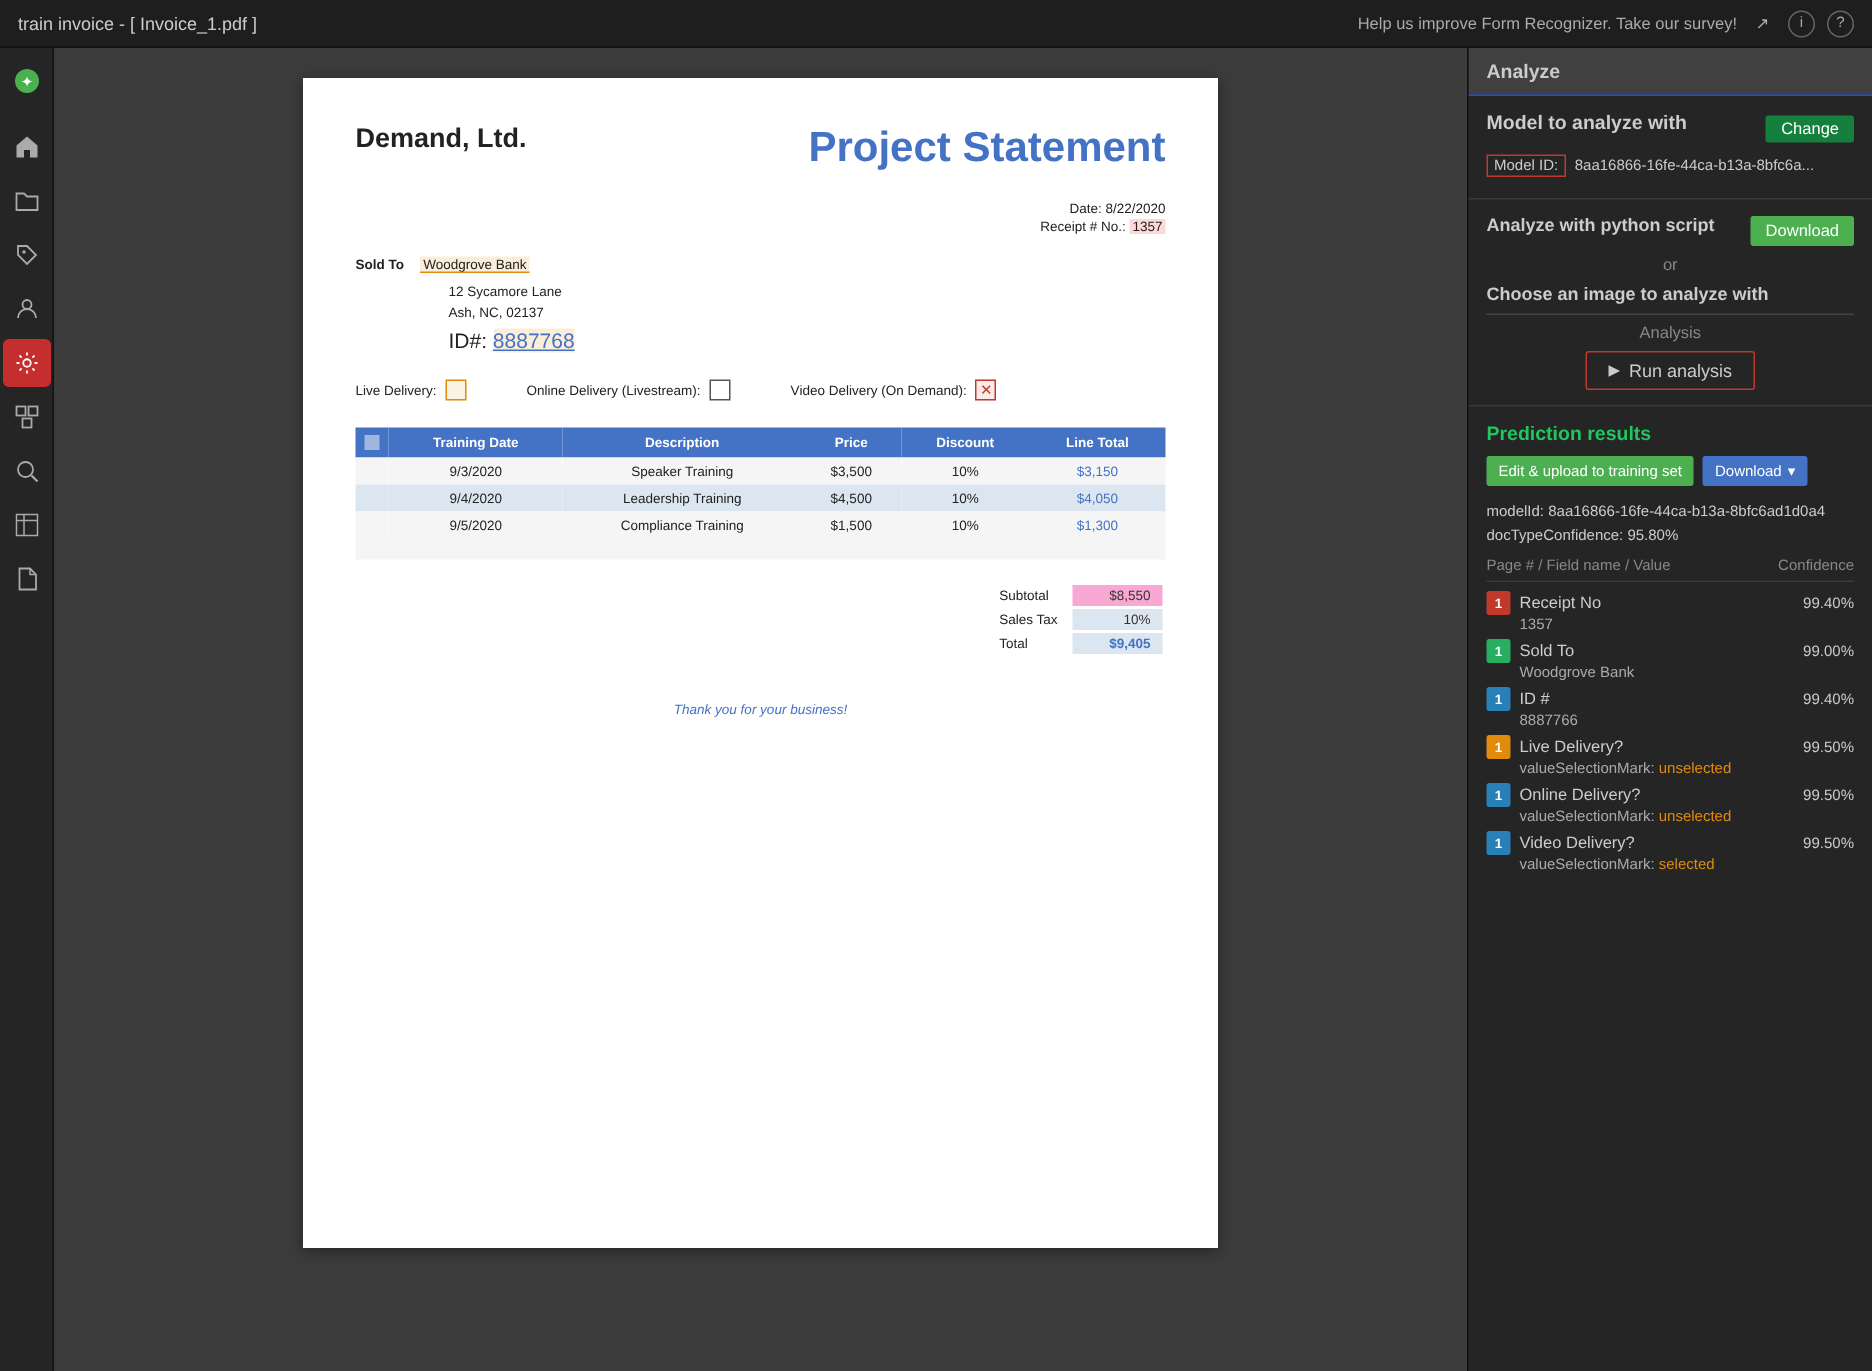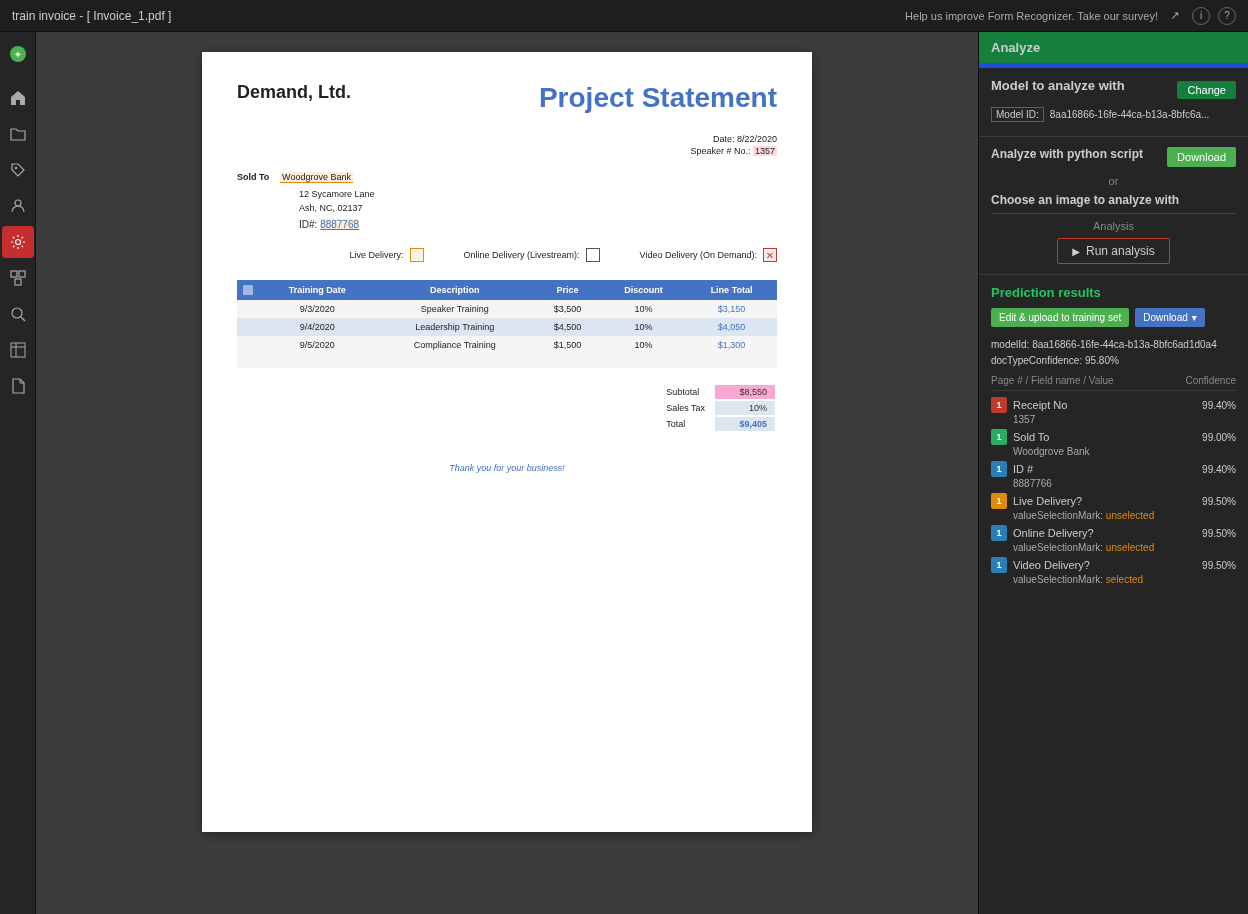--- a/index.html
+++ b/index.html
@@ -26,24 +26,24 @@
     .doc-viewer { flex: 1; background: #3c3c3c; overflow: auto; display: flex; align-items: flex-start; justify-content: center; padding: 20px; }
     
     
     .invoice-doc { background: #fff; width: 610px; min-height: 780px; padding: 30px 35px; color: #222; font-size: 10px; position: relative; box-shadow: 0 2px 10px rgba(0,0,0,0.4); }
     
     .invoice-header { display: flex; justify-content: space-between; align-items: flex-start; margin-bottom: 20px; }
     
     .invoice-meta { text-align: right; margin-bottom: 15px; font-size: 9px; }
     .invoice-meta div { margin-bottom: 2px; }
     .address-block { font-size: 9px; margin-top: 6px; line-height: 1.5; margin-left: 62px; }
-    .id-block { font-size: 10px; margin-left: 62px; margin-top: 4px; }
+    .id-block { font-size: 14px; margin-left: 62px; margin-top: 4px; }
     .id-link { color: #4472c4; text-decoration: underline; }
     
-    .checkboxes-row { display: flex; gap: 40px; margin: 18px 0; align-items: center; font-size: 9px; justify-content: flex-end; }
+    .checkboxes-row { display: flex; gap: 40px; margin: 18px 0; align-items: center; font-size: 9px; }
     .checkbox-item { display: flex; align-items: center; gap: 6px; }
     .cb-box { width: 14px; height: 14px; border: 1px solid #555; display: inline-flex; align-items: center; justify-content: center; }
     .cb-orange { border-color: #e08b0b; background: rgba(224,139,11,0.1); }
     .cb-blue { border-color: #555; }
     .cb-red { border-color: #c0392b; background: rgba(192,57,43,0.1); display: inline-flex; align-items: center; justify-content: center; color: #c0392b; font-size: 10px; }
     
     
     .invoice-table { width: 100%; border-collapse: collapse; margin-bottom: 15px; font-size: 9px; }
     .invoice-table thead tr { background: #4472c4; color: #fff; }
     .invoice-table thead th { padding: 5px 6px; text-align: center; }
@@ -58,21 +58,21 @@
     .totals-table { font-size: 9px; }
     .totals-table tr td { padding: 2px 8px; }
     .totals-table tr td:last-child { background: #dce6f1; text-align: right; width: 60px; color: #4472c4; }
     .totals-table tr:last-child td:last-child { color: #4472c4; }
     
     .thank-you { text-align: center; margin-top: 30px; font-size: 9px; font-style: italic; color: #4472c4; }
     
     
     .right-panel { width: 270px; background: #252526; border-left: 1px solid #111; display: flex; flex-direction: column; overflow-y: auto; }
     
-    .panel-header { padding: 8px 12px; background: #15803d; font-size: 13px; font-weight: 600; color: #ccc; border-bottom: 5px solid #1d4ed8; }
+    .panel-header { padding: 8px 12px; background: #404040; font-size: 13px; font-weight: 600; color: #ccc; border-bottom: 1px solid #1d4ed8; }
     
     .panel-section { padding: 10px 12px; border-bottom: 1px solid #3a3a3a; }
     .panel-section-title { font-size: 13px; font-weight: 600; color: #ccc; margin-bottom: 8px; }
     
     .model-id-row { display: flex; align-items: center; gap: 6px; margin-bottom: 4px; }
     .model-id-label { font-size: 11px; color: #888; border: 1px solid #c0392b; padding: 1px 4px; color: #ccc; font-size: 10px; }
     .model-id-value { font-size: 10px; color: #ccc; flex: 1; overflow: hidden; text-overflow: ellipsis; white-space: nowrap; }
     .change-btn { background: #15803d; color: #fff; border: none; padding: 3px 10px; font-size: 11px; cursor: pointer; border-radius: 2px; }
     
     .btn-green { background: #4caf50; color: #fff; border: none; padding: 4px 10px; font-size: 11px; cursor: pointer; border-radius: 2px; }
@@ -196,21 +196,21 @@
         <div class="invoice-header">
           <div style="font-size:18px; font-weight:bold; color:#222;">Demand, Ltd.</div>
           <div style="font-size:28px; font-weight:bold; color:#4472c4;">Project Statement</div>
         </div>
 
         <div class="invoice-meta">
           <div>
             <span>Date:</span> <span>8/22/2020</span>
           </div>
           <div>
-            <span>Speaker # No.:</span> <span style="background: rgba(255,0,0,0.15); padding:0 2px;">1357</span>
+            <span>Receipt # No.:</span> <span style="background: rgba(255,0,0,0.15); padding:0 2px;">1357</span>
           </div>
         </div>
 
         <div style="margin-bottom:4px;">
           <span style="font-weight:bold; font-size:9px; margin-right:8px;">Sold To</span>
           <span style="font-size:9px; border-bottom:1.5px solid #e08b0b; background: rgba(224,139,11,0.15); padding:0 2px;">Woodgrove Bank</span>
         </div>
         <div class="address-block">
           <div>12 Sycamore Lane</div>
           <div>Ash, NC, 02137</div>
@@ -311,21 +311,21 @@
           <span class="panel-section-title">Model to analyze with</span>
           <button class="change-btn">Change</button>
         </div>
         <div class="model-id-row">
           <span class="model-id-label" style="border:1px solid #c0392b; padding:1px 4px; font-size:10px;">Model ID:</span>
           <span class="model-id-value">8aa16866-16fe-44ca-b13a-8bfc6a...</span>
         </div>
       </div>
 
       <div class="panel-section">
-        <div style="display:flex; justify-content:space-between; align-items:flex-start;">
+        <div style="display:flex; justify-content:space-between; align-items:center;">
           <span class="panel-section-title" style="font-size:12px;">Analyze with python script</span>
           <button class="btn-green">Download</button>
         </div>
 
         <div class="or-divider">or</div>
 
         <div style="margin-bottom:6px;">
           <span class="panel-section-title" style="font-size:12px;">Choose an image to analyze with</span>
         </div>
 

